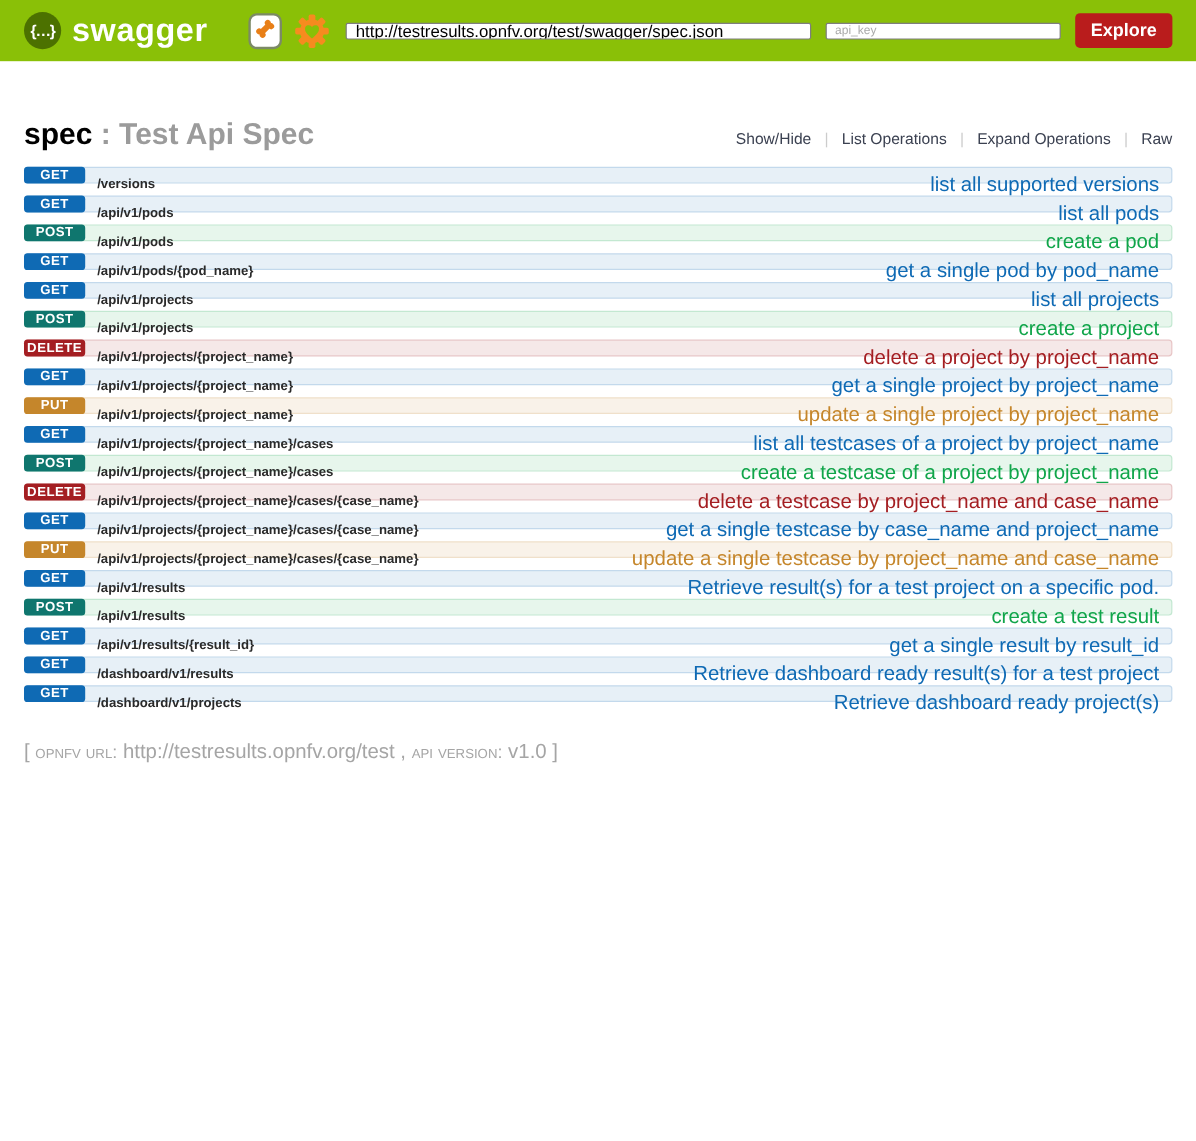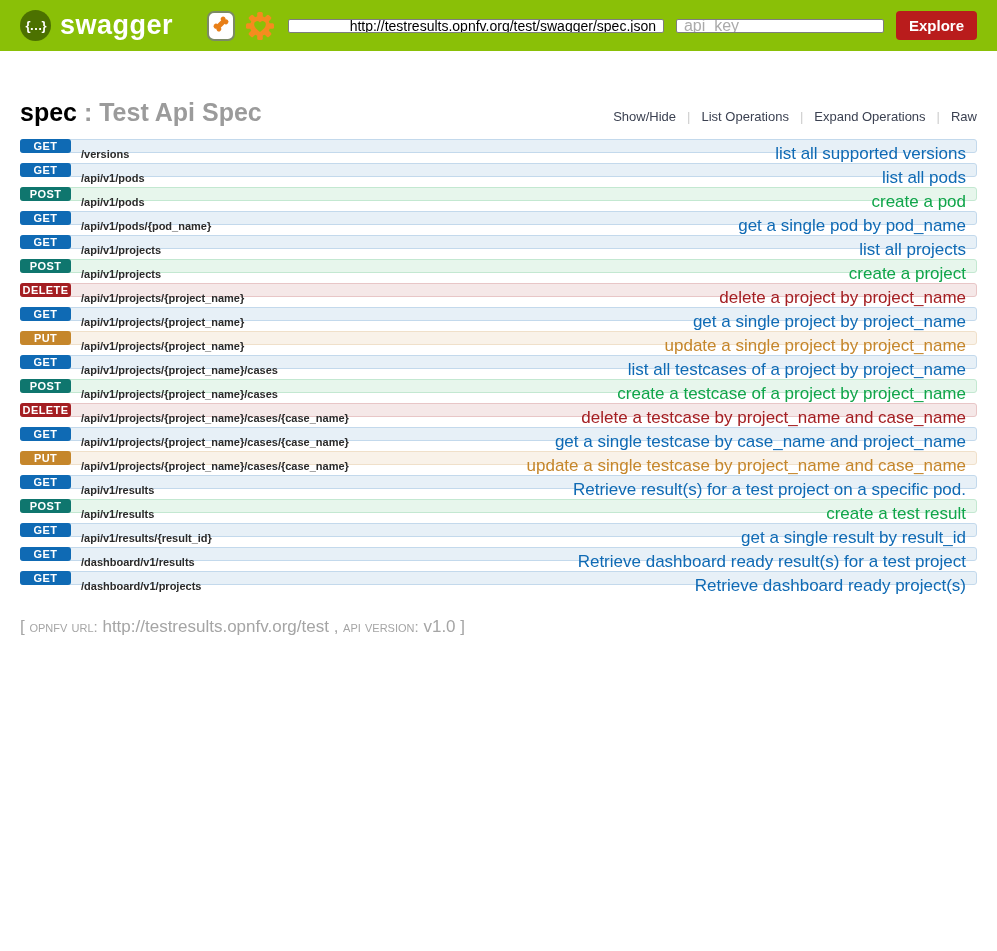--- a/index.html
+++ b/index.html
@@ -24,25 +24,24 @@
   .wrench-btn {
     margin-left: 34px; width: 30px; height: 30px; background: #fff;
     border: 2px solid #7c8a66; border-radius: 7px; display: flex;
     align-items: center; justify-content: center; cursor: pointer; padding: 0;
   }
   .gear-wrap { margin-left: 9px; width: 32px; height: 32px; display: flex; align-items: center; justify-content: center; }
   .url-input {
     margin-left: 12px; width: 412px; height: 14px; border: 1px solid #7e7e7e;
     border-radius: 2px; padding: 2px 7px; font-size: 14px; color: #000;
     font-family: "Liberation Sans", sans-serif;
-    text-align: right;
   }
   .key-input {
     margin-left: 12px; width: 208px; height: 14px; border: 1px solid #7e7e7e;
-    border-radius: 2px; padding: 2px 7px; font-size: 16px; color: #333;
+    border-radius: 2px; padding: 2px 7px; font-size: 10px; color: #333;
     font-family: "Liberation Sans", sans-serif;
   }
   .key-input::placeholder, .url-input::placeholder { color: #aaa; }
   .explore-btn {
     margin-left: 12px; background: #b91c1c; color: #fff; font-weight: bold;
     font-size: 15px; border: none; border-radius: 4px; padding: 6px 13px;
     cursor: pointer; font-family: "Liberation Sans", sans-serif;
   }
 
   

